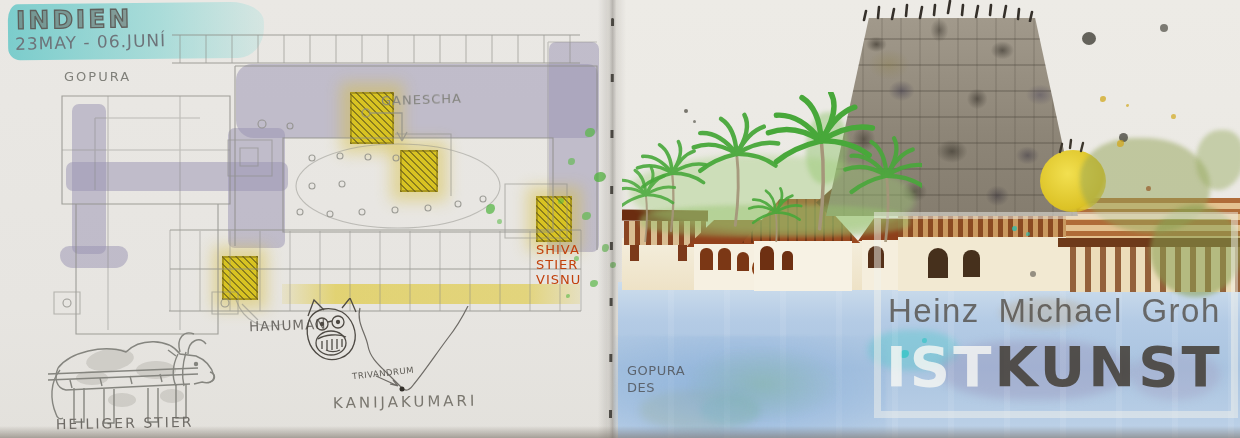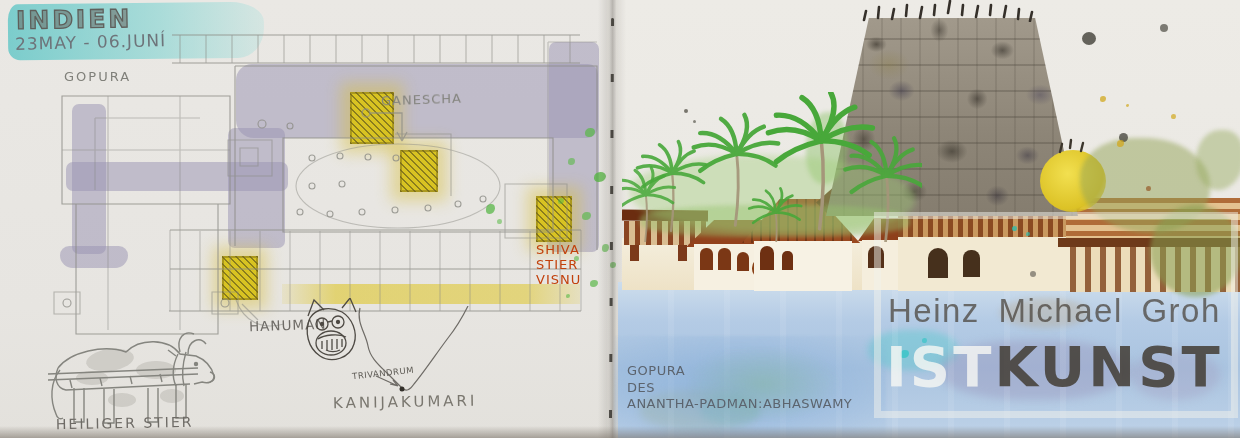--- a/index.html
+++ b/index.html
@@ -325,21 +325,20 @@
   <div class="splat" style="left:1117px;top:140px;width:7px;height:7px;background:rgba(210,168,30,.75);"></div>
   <div class="splat" style="left:1171px;top:114px;width:5px;height:5px;background:rgba(210,168,30,.7);"></div>
   <div class="splat" style="left:1146px;top:186px;width:5px;height:5px;background:rgba(150,90,40,.7);"></div>
   <div class="splat" style="left:1126px;top:104px;width:3px;height:3px;background:rgba(210,168,30,.7);"></div>
 
   <div class="wash" style="left:614px;top:336px;width:272px;height:102px;background:radial-gradient(ellipse at 45% 55%,rgba(125,168,215,.65),rgba(125,168,215,.12) 78%,transparent);filter:blur(1px);"></div>
   <div class="wash" style="left:688px;top:348px;width:150px;height:72px;background:radial-gradient(ellipse,rgba(135,185,150,.45),transparent 75%);filter:blur(2px);"></div>
   <div class="hw" style="left:627px;top:363px;font-size:13px;line-height:16.5px;color:#5c646e;letter-spacing:.5px;">
     <div>GOPURA</div>
     <div>DES</div>
-    <div>ANANTHA-PADMAN:ABHASWAMY</div>
   </div>
 
   <div class="abs wm-frame"></div>
   <div class="abs wm-kunst"><span class="lt">IST</span><span class="dk">KUNST</span></div>
   <div class="abs wm-name">Heinz Michael Groh</div>
 
   <div class="abs bottom-shadow"></div>
 </div>
 
 </body></html>

